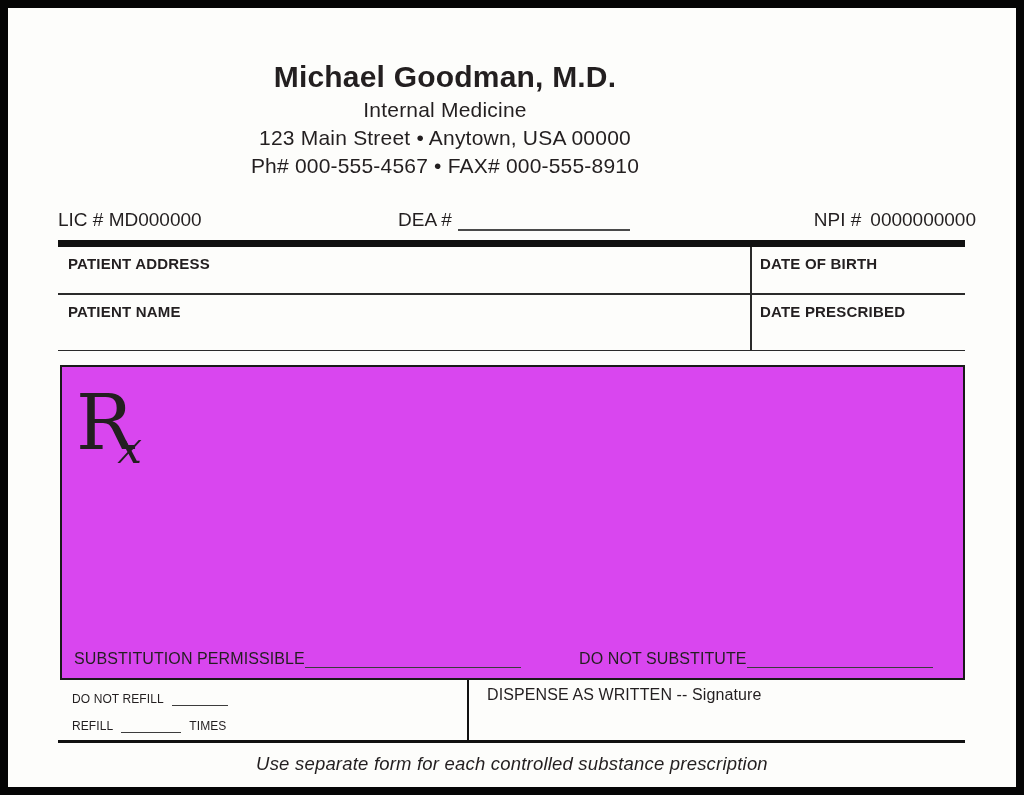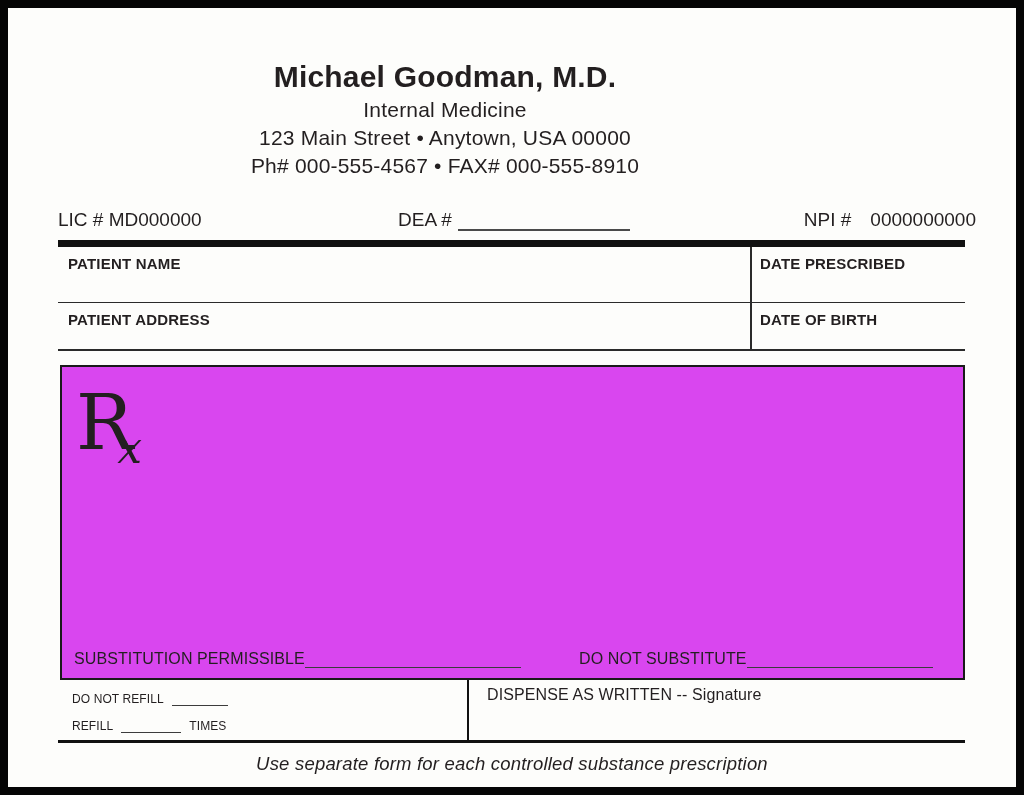--- a/index.html
+++ b/index.html
@@ -15,21 +15,21 @@
   }
   
   .letterhead { position: absolute; top: 52px; left: 0; width: 874px; text-align: center; }
   .doc-name   { font-size: 30px; font-weight: bold; letter-spacing: 0.2px; }
   .lh-line    { font-size: 21px; margin-top: 4px; letter-spacing: 0.2px; }
   
   .cred { position: absolute; top: 197px; left: 0; width: 1008px; height: 34px; font-size: 19px; }
   .lic  { position: absolute; left: 50px; top: 4px; }
   .dea  { position: absolute; left: 390px; top: 4px; }
   .npi  { position: absolute; right: 40px; top: 4px; }
-  .npi .val { margin-left: 19px; }
+  .npi .val { margin-left: 9px; }
   .blank { display: inline-block; border-bottom: 2px solid #4a4a4a; height: 20px; vertical-align: bottom; }
   .dea-blank { width: 172px; margin-left: 6px; }
   
   .ptable { position: absolute; top: 232px; left: 50px; width: 907px; border-top: 7px solid #111; }
   .prow   { display: flex; }
   .prow-1 { height: 56px; border-bottom: 1px solid #2a2a2a; }
   .prow-2 { height: 48px; border-bottom: 2px solid #2a2a2a; }
   .pcell-l { width: 692px; padding: 8px 0 0 10px; }
   .pcell-r { width: 215px; padding: 8px 0 0 8px; border-left: 2px solid #2a2a2a; }
   .plabel  { font-size: 15px; font-weight: bold; letter-spacing: 0.2px; }
@@ -69,34 +69,34 @@
     <div class="lh-line">Ph# 000-555-4567 • FAX# 000-555-8910</div>
   </div>
 
   <div class="cred">
     <span class="lic">LIC # MD000000</span>
     <span class="dea"><span>DEA #</span><span class="blank dea-blank"></span></span>
     <span class="npi"><span>NPI #</span><span class="val">0000000000</span></span>
   </div>
 
   <div class="ptable">
+    <div class="prow prow-2">
+      <div class="pcell-l">
+        <span class="plabel">PATIENT ADDRESS</span>
+      </div>
+      <div class="pcell-r">
+        <span class="plabel">DATE OF BIRTH</span>
+      </div>
+    </div>
     <div class="prow prow-1">
       <div class="pcell-l">
         <span class="plabel">PATIENT NAME</span>
       </div>
       <div class="pcell-r">
         <span class="plabel">DATE PRESCRIBED</span>
-      </div>
-    </div>
-    <div class="prow prow-2">
-      <div class="pcell-l">
-        <span class="plabel">PATIENT ADDRESS</span>
-      </div>
-      <div class="pcell-r">
-        <span class="plabel">DATE OF BIRTH</span>
       </div>
     </div>
   </div>
 
   <div class="rxbox">
     <div class="rxsym"><span class="rx-r">R</span><span class="rx-x">x</span></div>
     <div class="sub-line">
       <span class="sub-perm cond"><span>SUBSTITUTION PERMISSIBLE</span><span class="blank sub-blank"></span></span>
       <span class="no-sub cond"><span>DO NOT SUBSTITUTE</span><span class="blank nosub-blank"></span></span>
     </div>

